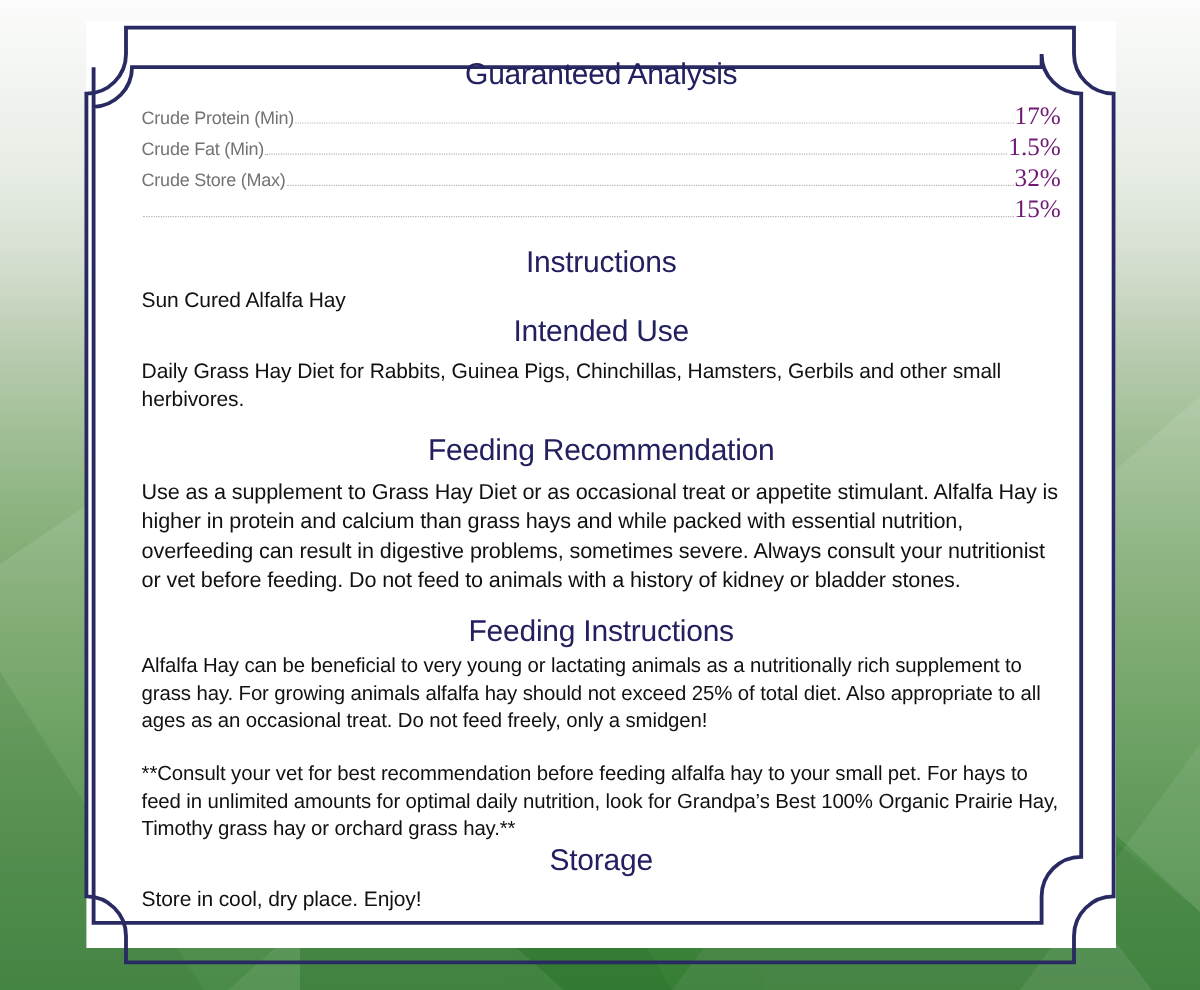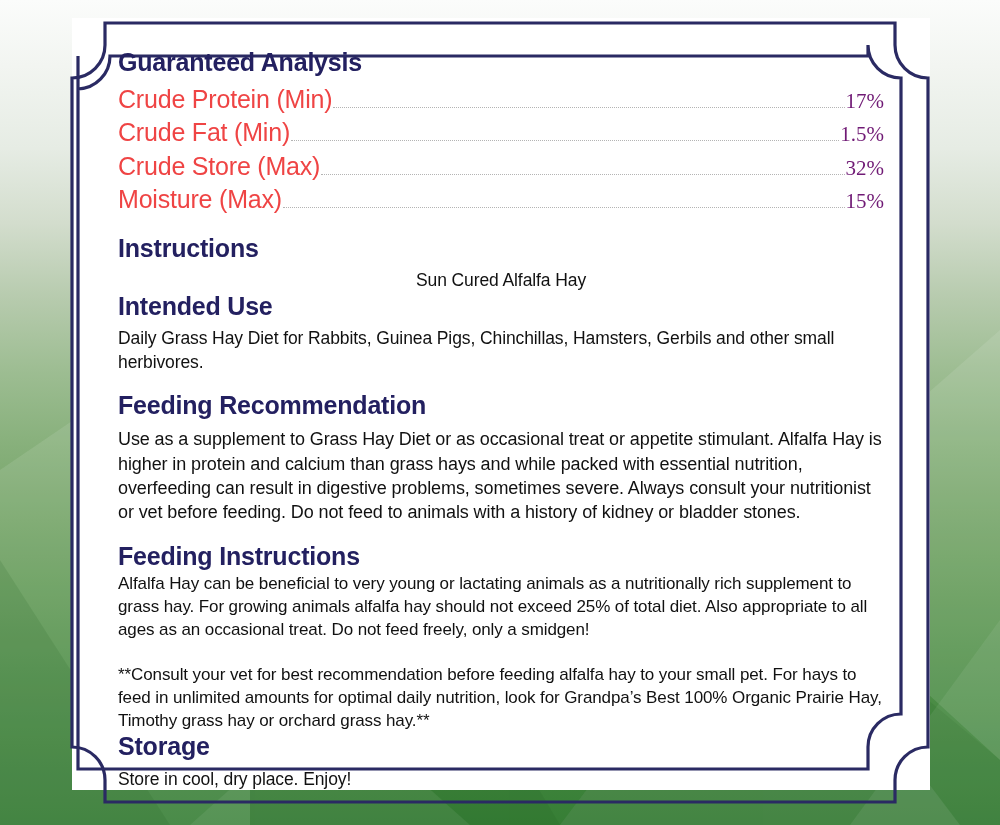--- a/index.html
+++ b/index.html
@@ -60,45 +60,46 @@
   #content {
     position: absolute;
     left: 118px;
     top: 48px;
     width: 766px;
     height: 716px;
   }
 
   h2.section-heading {
     color: #232060;
-    font-weight: bold;
+    font-weight: normal;
     font-size: 25px;
     line-height: 1.18;
     letter-spacing: -0.2px;
     margin: 0;
+    text-align: center;
   }
 
   p.body-text, div.body-text {
     color: #111111;
     font-size: 17.5px;
     line-height: 1.33;
     letter-spacing: -0.1px;
   }
 
   
   .ga-list { margin-top: 5px; }
   .ga-row {
     display: flex;
     align-items: baseline;
     width: 100%;
     margin-bottom: 0px;
   }
   .ga-label {
-    color: #ef4444;
-    font-size: 25px;
+    color: #737373;
+    font-size: 15px;
     line-height: 1.345;
     letter-spacing: -0.2px;
     white-space: nowrap;
     flex: 0 0 auto;
   }
   .ga-dots {
     flex: 1 1 auto;
     border-bottom: 1.5px dotted #b4b4b4;
     margin: 0 1px 4px 1px;
     min-width: 10px;
@@ -107,21 +108,21 @@
   .ga-value {
     font-family: "Liberation Serif", serif;
     color: #701a75;
     font-size: 21px;
     line-height: 1.25;
     white-space: nowrap;
     flex: 0 0 auto;
   }
 
   .sec-ingredients { margin-top: 17px; }
-  .sec-ingredients .body-text { margin-top: 5px; text-align: center; }
+  .sec-ingredients .body-text { margin-top: 5px; }
 
   .sec-intended { }
   .sec-intended .body-text { margin-top: 6px; }
 
   .sec-feedrec { margin-top: 17px; }
   .sec-feedrec .body-text { margin-top: 7px; font-size: 18px; line-height: 1.355; }
 
   .sec-feedinstr { margin-top: 17px; }
   .sec-feedinstr .body-text { margin-top: 2px; font-size: 17px; line-height: 1.345; }
   .sec-feedinstr .consult { margin-top: 22px; font-size: 17px; line-height: 1.345; }
@@ -206,21 +207,20 @@
         <span class="ga-value">1.5%</span>
       </div>
 
       <div class="ga-row">
         <span class="ga-label">Crude Store (Max)</span>
         <span class="ga-dots"></span>
         <span class="ga-value">32%</span>
       </div>
 
       <div class="ga-row">
-        <span class="ga-label">Moisture (Max)</span>
         <span class="ga-dots"></span>
         <span class="ga-value">15%</span>
       </div>
 
     </div>
   </section>
 
   <section class="sec-ingredients">
     <h2 class="section-heading">Instructions</h2>
     <p class="body-text">Sun Cured Alfalfa Hay</p>

